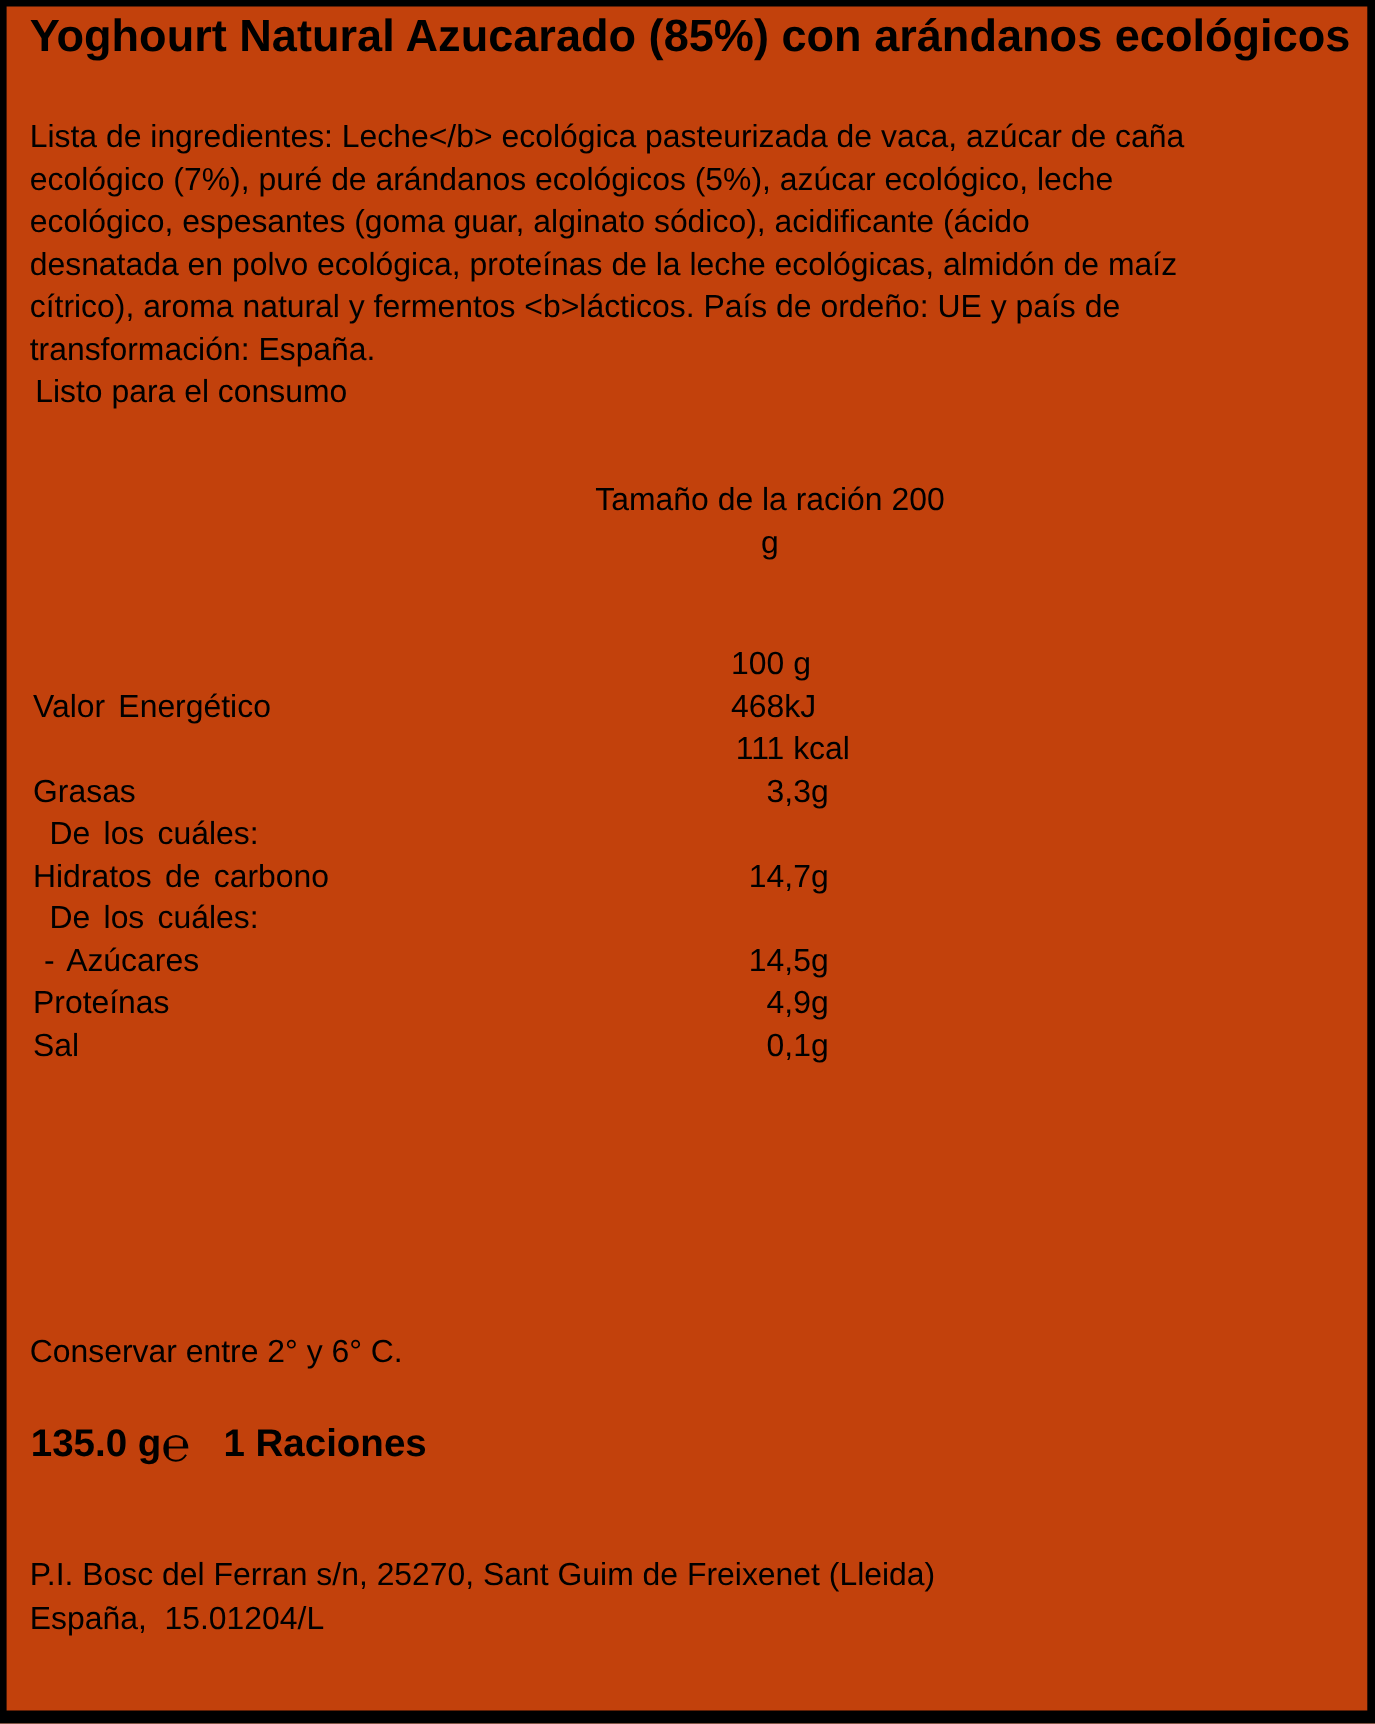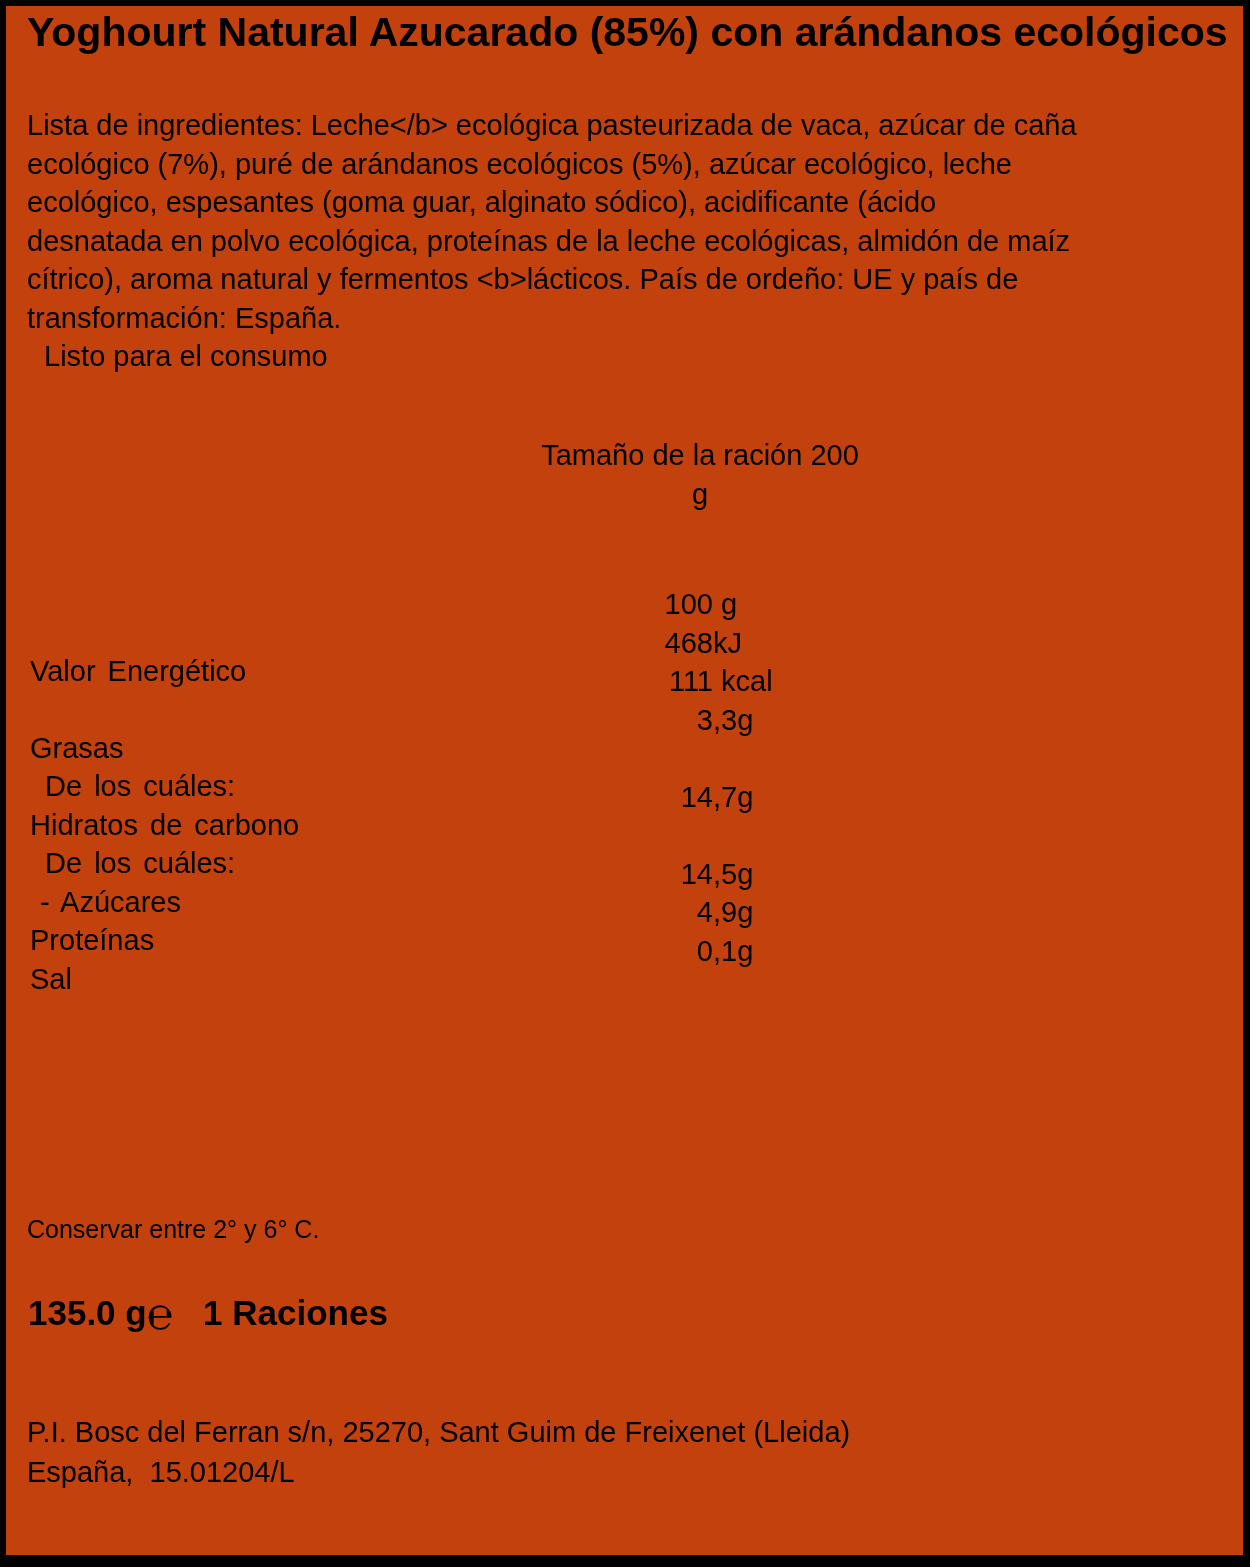--- a/index.html
+++ b/index.html
@@ -12,33 +12,33 @@
     position:absolute;inset:0;border:6px solid #000;
     border-right-width:7px;border-bottom-width:12px;pointer-events:none;z-index:5;
   }
   .title{
     position:absolute;left:27px;top:6px;margin:0;
     font-size:41px;font-weight:bold;line-height:52px;white-space:nowrap;letter-spacing:0;
   }
   .ingredients{position:absolute;left:27px;top:106px;font-size:29px;line-height:38.5px;}
   .iline{white-space:pre;}
   .b{font-weight:normal;}
-  .ready{position:absolute;left:44px;top:337px;font-size:29px;line-height:38.5px;}
+  .ready{position:absolute;left:32px;top:337px;font-size:29px;line-height:38.5px;}
   .serving-header{
     position:absolute;left:455px;top:436px;width:490px;text-align:center;
     font-size:29px;line-height:38.5px;
   }
   .nutrition{position:absolute;left:0;top:585px;width:1052px;}
   .nrow{position:relative;height:38.5px;font-size:29px;}
-  .nrow .rlabel{position:absolute;left:30px;top:0;line-height:38.5px;white-space:pre;word-spacing:4px;margin-top:28px;}
+  .nrow .rlabel{position:absolute;left:30px;top:0;line-height:38.5px;white-space:pre;word-spacing:4px;}
   .nrow.ind1 .rlabel{left:45px;}
   .nrow.ind2 .rlabel{left:40px;}
   .nrow .rint{position:absolute;left:460px;width:253px;top:0;line-height:38.5px;text-align:right;}
   .nrow .rtail{position:absolute;left:713px;top:0;line-height:38.5px;white-space:pre;}
-  .storage{position:absolute;left:27px;top:1210px;font-size:25px;line-height:38.5px;}
+  .storage{position:absolute;left:27px;top:1210px;font-size:29px;line-height:38.5px;}
   .netweight{position:absolute;left:28px;top:1291px;font-size:35px;font-weight:bold;line-height:44px;}
   .nw-esign{font-weight:normal;font-size:44px;line-height:44px;vertical-align:-4px;}
   .nw-servings{margin-left:30px;}
   .manufacturer{position:absolute;left:27px;top:1412px;font-size:29px;line-height:40px;}
   .manufacturer > div{white-space:pre;}
   .mfr-name{font-weight:bold;}
 </style>
 </head>
 <body>
 

